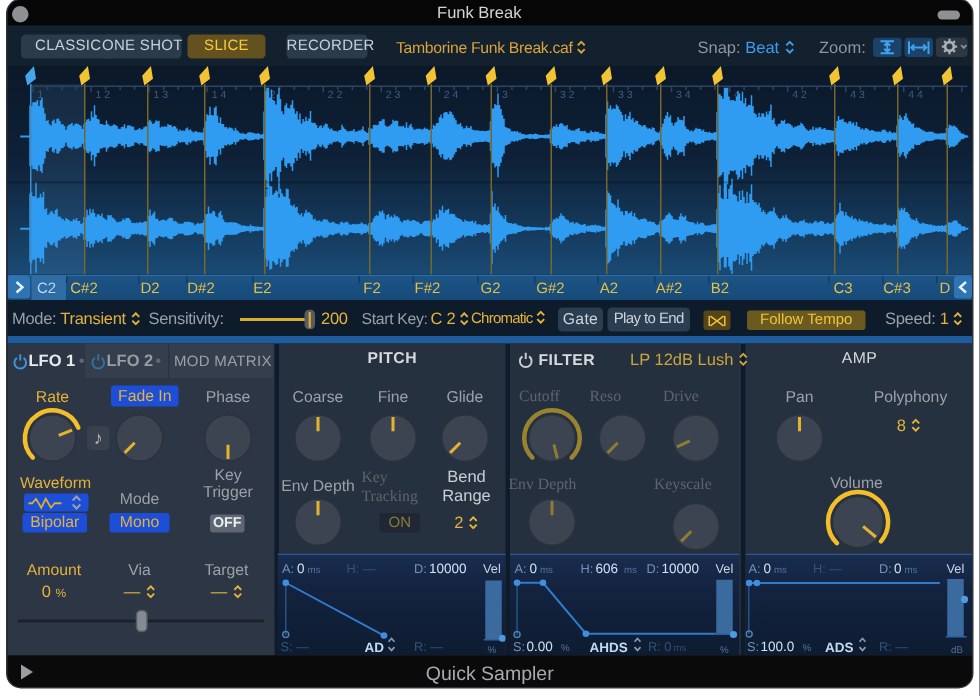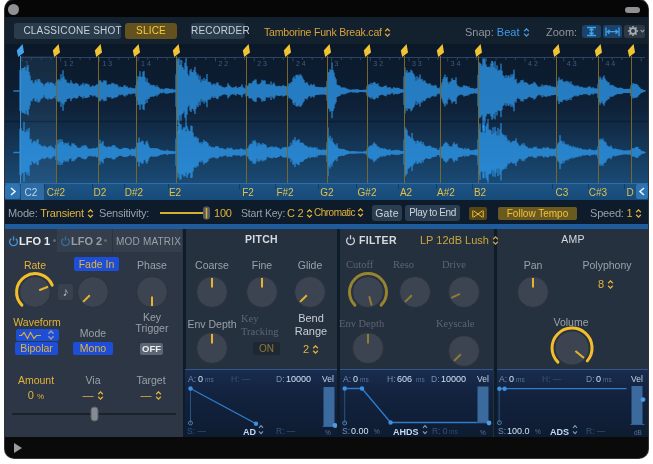--- a/index.html
+++ b/index.html
@@ -20,20 +20,21 @@
 .glab { position:absolute; color:#9aa1a8; font-size:10.5px; text-align:center; white-space:nowrap; }
 .dlab { position:absolute; color:#5d646e; font-size:10.5px; text-align:left; white-space:nowrap;font-family:Liberation Serif, serif; }
 .ylab { position:absolute; color:#e3b23a; font-size:10.5px; text-align:center; white-space:nowrap; }
 .box { position:absolute; background:#1d4ed8; border-radius:2px; color:#e4b33a; font-size:10.5px; text-align:center; }
 .mrow { position:absolute; top:207px; font-size:11px; letter-spacing:-0.2px; color:#98a0a8; white-space:nowrap; }
 .yv { color:#e3b23a; }
 </style></head><body>
 <div id="win">
   <div id="titlebar">
     <div class="abs" style="left:3px;top:4px;width:11px;height:11px;border-radius:50%;background:#8e9094"></div>
+    <div class="abs" style="left:0;top:3px;width:629px;text-align:center;color:#d2d4d6;font-size:11px">Funk Break</div>
     <div class="abs" style="left:620px;top:7px;width:15px;height:6px;border-radius:3px;background:#8e9094"></div>
   </div>
   <div id="toolbar">
     <div class="tbtn" style="left:9px;width:63px">CLASSIC</div>
     <div class="tbtn" style="left:63px;width:53px">ONE SHOT</div>
     <div class="tbtn sel" style="left:120px;width:52px">SLICE</div>
     <div class="tbtn" style="left:186px;width:54px">RECORDER</div>
     <div class="abs" style="left:259px;top:9px;color:#d9a43c;font-size:10.5px;letter-spacing:-0.2px;white-space:nowrap">Tamborine Funk Break.caf <svg width="7" height="9" viewBox="0 0 7 9" style="vertical-align:-1px">
           <path d="M1.2,3.3 3.5,0.9 5.8,3.3 M1.2,5.7 3.5,8.1 5.8,5.7" stroke="#d9a43c" stroke-width="1.3" fill="none"></path>
         </svg></div>
@@ -176,21 +177,21 @@
   <div class="abs" style="left:0;top:200px;width:643px;height:24px;background:#0e1b2a"></div>
   <div class="mrow" style="left:3px">Mode: <span class="yv">Transient <svg width="7" height="9" viewBox="0 0 7 9" style="vertical-align:-1px">
           <path d="M1.2,3.3 3.5,0.9 5.8,3.3 M1.2,5.7 3.5,8.1 5.8,5.7" stroke="#e3b23a" stroke-width="1.3" fill="none"></path>
         </svg></span></div>
   <div class="mrow" style="left:94px">Sensitivity:</div>
   <svg class="abs" style="left:153px;top:205px" width="58" height="16">
     <line x1="2" y1="8" x2="48" y2="8" stroke="#d8ae2e" stroke-width="2"></line>
     <rect x="45" y="1.5" width="7" height="13" rx="3" fill="#585c62"></rect>
     <line x1="48.5" y1="3" x2="48.5" y2="13.5" stroke="#d8ae2e" stroke-width="1.5"></line>
   </svg>
-  <div class="mrow yv" style="left:209px">100</div>
+  <div class="mrow yv" style="left:209px">200</div>
   <div class="mrow" style="left:236px;font-size:10.5px;letter-spacing:-0.2px">Start Key:</div>
   <div class="mrow yv" style="left:282px">C 2 <svg width="7" height="9" viewBox="0 0 7 9" style="vertical-align:-1px">
         <path d="M1.2,3.3 3.5,0.9 5.8,3.3 M1.2,5.7 3.5,8.1 5.8,5.7" stroke="#e3b23a" stroke-width="1.3" fill="none"></path>
       </svg></div>
   <div class="mrow yv" style="left:309px;font-size:10px;letter-spacing:-0.5px">Chromatic <svg width="7" height="9" viewBox="0 0 7 9" style="vertical-align:-1px">
         <path d="M1.2,3.3 3.5,0.9 5.8,3.3 M1.2,5.7 3.5,8.1 5.8,5.7" stroke="#e3b23a" stroke-width="1.3" fill="none"></path>
       </svg></div>
   <div class="tbtn" style="left:367px;top:204.5px;width:30px;background:#2b3e51;color:#cdd4da;font-size:10.5px">Gate</div>
   <div class="tbtn" style="left:400px;top:204.5px;width:55px;background:#2b3e51;color:#cdd4da;font-size:10px;letter-spacing:-0.4px">Play to End</div>
   <div class="abs" style="left:464px;top:207px;width:18px;height:13px;border-radius:2px;background:#544617"></div>
@@ -450,12 +451,13 @@
 <text x="53" y="65.5" class="ebl">ADS</text>
       <path d="M76,58.8 l2,-2.2 l2,2.2 M76,62.4 l2,2.2 l2,-2.2" stroke="#7f9cc0" stroke-width="1.1" fill="none"></path>
 <text x="89" y="65" class="ed">R: —</text>
 <text x="137" y="66" class="eu">dB</text>
 </svg>
 
   <div class="abs" style="left:0;top:437px;width:643px;height:21px;background:#0a0a0b"></div>
   <svg class="abs" style="left:8px;top:442px" width="10" height="12">
       <polygon points="1,1 9,6 1,11" fill="#9a9da0"></polygon>
     </svg>
+  <div class="abs" style="left:0;top:441px;width:643px;text-align:center;color:#a8abae;font-size:13px">Quick Sampler</div>
 </div>
 </body></html>

